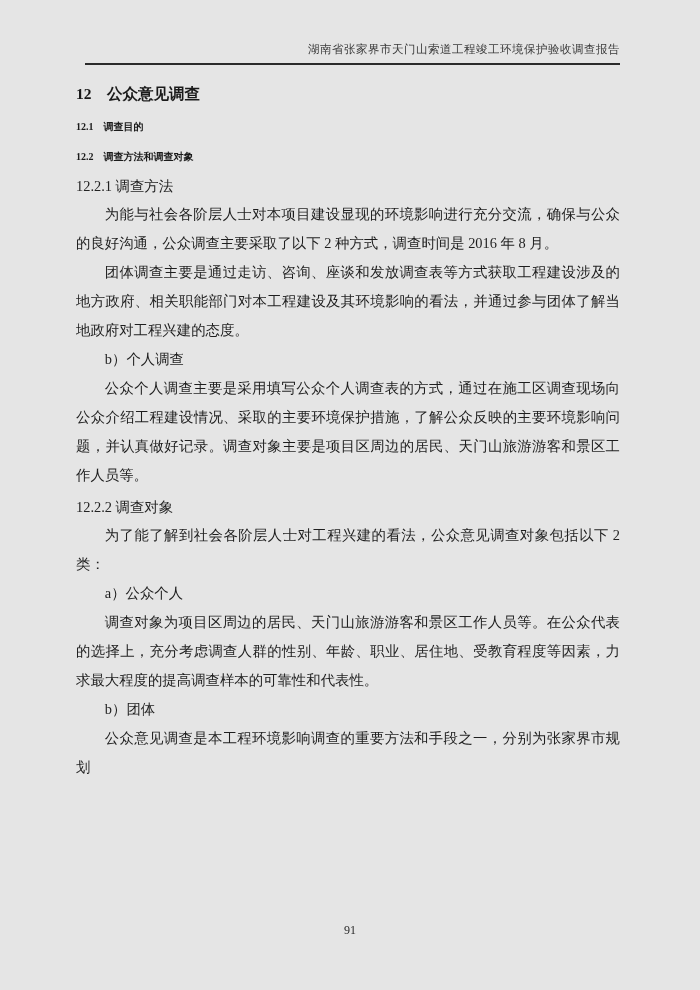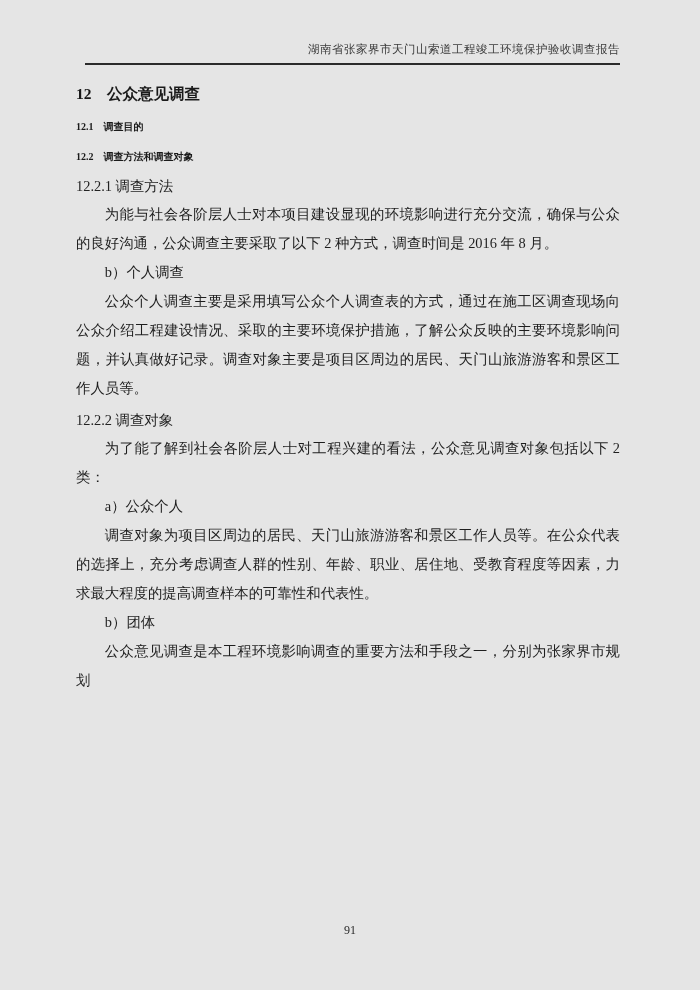--- a/index.html
+++ b/index.html
@@ -90,20 +90,21 @@
     <div class="h-section">12.1　调查目的</div>
 
 
     <div class="h-section">12.2　调查方法和调查对象</div>
 
     <div class="h-subsection">12.2.1 调查方法</div>
 
     <p class="para">为能与社会各阶层人士对本项目建设显现的环境影响进行充分交流，确保与公众的良好沟通，公众调查主要采取了以下 2 种方式，调查时间是 2016 年 8 月。</p>
 
 
+    <p class="para">团体调查主要是通过走访、咨询、座谈和发放调查表等方式获取工程建设涉及的地方政府、相关职能部门对本工程建设及其环境影响的看法，并通过参与团体了解当地政府对工程兴建的态度。</p>
 
     <p class="list-label">b）个人调查</p>
 
     <p class="para">公众个人调查主要是采用填写公众个人调查表的方式，通过在施工区调查现场向公众介绍工程建设情况、采取的主要环境保护措施，了解公众反映的主要环境影响问题，并认真做好记录。调查对象主要是项目区周边的居民、天门山旅游游客和景区工作人员等。</p>
 
     <div class="h-subsection">12.2.2 调查对象</div>
 
     <p class="para">为了能了解到社会各阶层人士对工程兴建的看法，公众意见调查对象包括以下 2 类：</p>
 
     <p class="list-label">a）公众个人</p>

